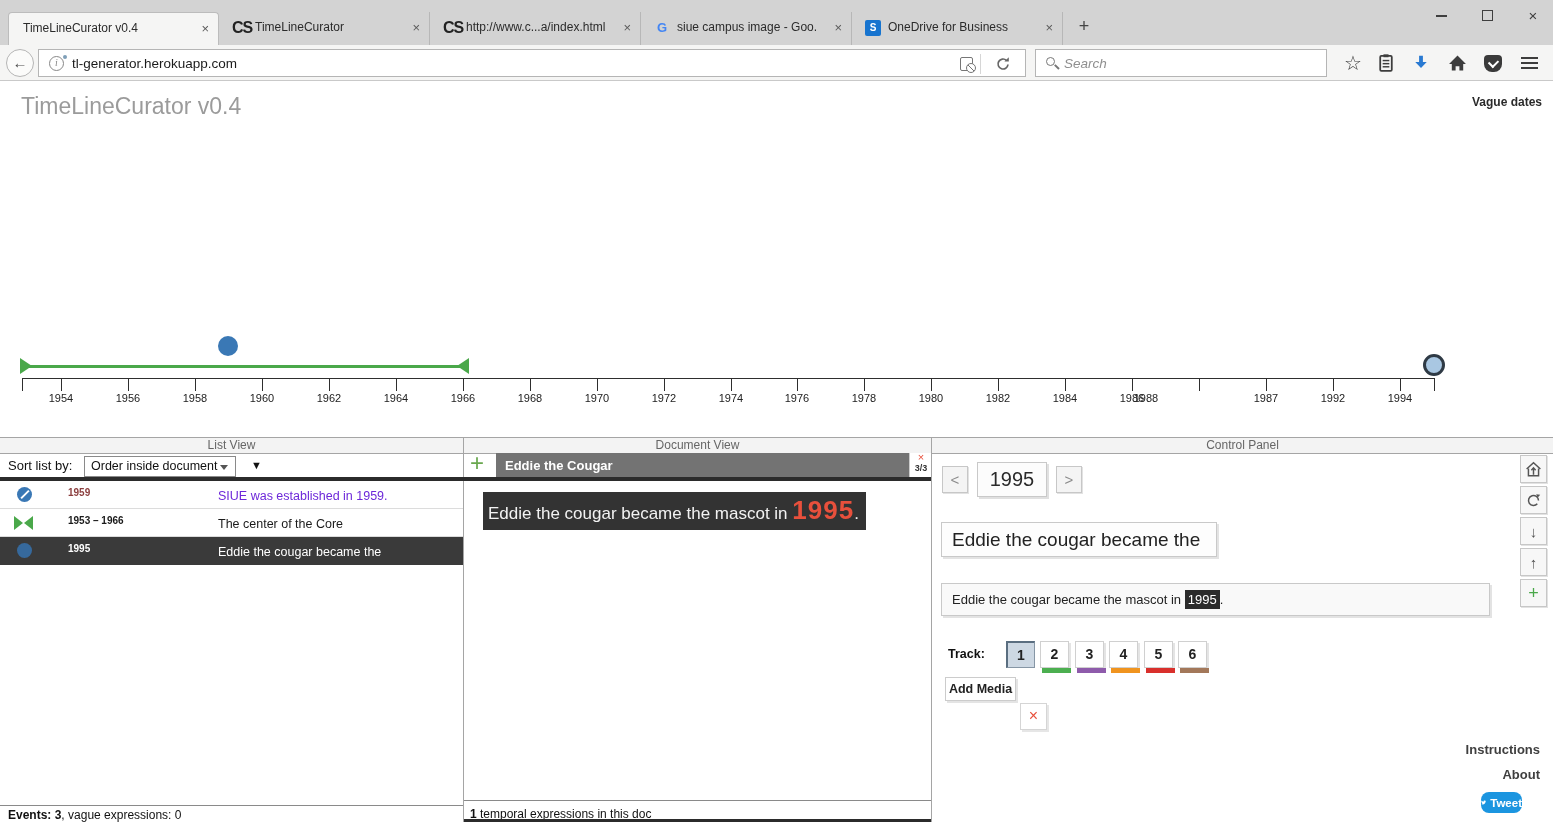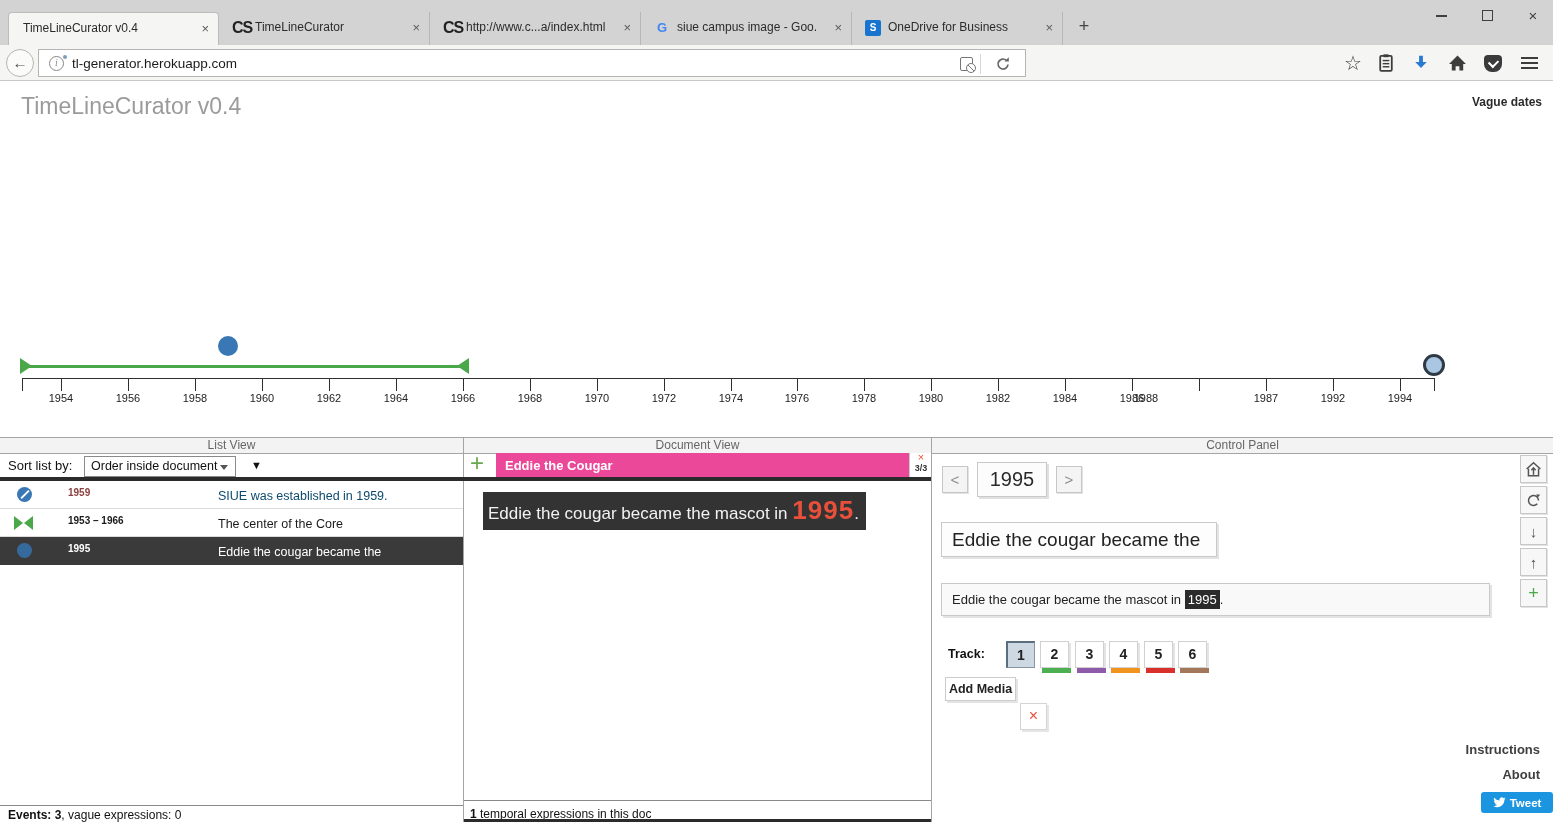--- a/index.html
+++ b/index.html
@@ -117,21 +117,21 @@
   .li-span i { position:absolute; top:0; width:0; height:0; border-top:7px solid transparent;
             border-bottom:7px solid transparent; display:block; }
   .li-span i:first-child { left:0; border-left:9px solid #4aa84a; }
   .li-span i:last-child  { left:10px; border-right:9px solid #4aa84a; }
   .lv-footer-line { position:absolute; top:805px; left:0; width:463px; height:1px; background:#8a8a8a; }
   .lv-footer { position:absolute; left:8px; top:808px; font-size:12px; color:#111; }
 
   
   .doc-plus { position:absolute; left:470px; top:451px; font-size:24px; font-weight:300; color:#6aa84f;
               line-height:24px; }
-  .doc-tab { position:absolute; left:496px; top:453px; width:413px; height:24px; background:#ec4899; }
+  .doc-tab { position:absolute; left:496px; top:453px; width:413px; height:24px; background:#737373; }
   .doc-tab-title { position:absolute; left:9px; top:5px; font-size:13px; font-weight:bold; color:#fff; }
   .doc-pager { position:absolute; left:909px; top:453px; width:22px; height:24px; background:#fff;
                border-left:1px solid #ccc; text-align:center; }
   .doc-close { position:absolute; left:0; top:-2px; width:22px; font-size:11px; color:#e8503c; }
   .doc-pager-num { position:absolute; left:0; top:10px; width:22px; font-size:9px; font-weight:bold; color:#333; }
   .doc-sentence { position:absolute; left:483px; top:492px; background:#333; color:#f2f2f2;
                   font-size:17px; padding:3px 7px 4px 5px; white-space:nowrap; }
   .doc-year { font-size:26px; font-weight:bold; color:#e8503c; letter-spacing:1px; }
   .dv-footer-line { position:absolute; top:800px; left:464px; width:467px; height:1px; background:#8a8a8a; }
   .dv-footer { position:absolute; left:470px; top:807px; font-size:12px; color:#111; }
@@ -165,22 +165,22 @@
                border:1px solid #ccc; box-shadow:2px 2px 0 #e4e4e4; font-size:12.5px; font-weight:bold;
                color:#222; text-align:center; line-height:22px; }
   .del-btn { position:absolute; left:1020px; top:703px; width:27px; height:27px; background:#fff;
              border:1px solid #d5d5d5; box-shadow:2px 2px 0 #e6e6e6; color:#e8503c; font-size:16px;
              text-align:center; line-height:24px; }
   .side-btn { position:absolute; left:1520px; width:27px; height:28px; background:#f7f7f7;
               border:1px solid #c7c7c7; box-shadow:1px 1px 0 #e2e2e2; display:flex; align-items:center;
               justify-content:center; color:#555; font-size:15px; }
   .side-plus { color:#4aa84a; font-size:18px; }
   .cp-link { position:absolute; right:13px; font-size:13px; font-weight:bold; color:#3f3f3f;padding-left:8px; }
-  .tweet-btn { position:absolute; left:1481px; top:792px; width:72px; height:21px; background:#1b95e0;
-               border-radius:3px; color:#fff; font-size:11.5px; font-weight:bold; display:flex;
+  .tweet-btn { position:absolute; left:1481px; top:792px; width:41px; height:21px; background:#1b95e0;
+               border-radius:8px; color:#fff; font-size:11.5px; font-weight:bold; display:flex;
                align-items:center; justify-content:center; gap:4px; }
 </style>
 </head>
 <body>
 
 <div class="stage">
 
   <div class="titlebar">
     <div id="tabs">
         <div class="tab active" style="left: 8px;">
@@ -227,20 +227,24 @@
     <div class="info-dot"></div>
     <div class="url-text">tl-generator.herokuapp.com</div>
     <div class="reader-ic"></div>
     <div class="url-divider"></div>
     <div class="refresh-ic">
       <svg width="16" height="16" viewBox="0 0 16 16">
           <path d="M13 8.5a5 5 0 1 1-1.6-4.2" fill="none" stroke="#666" stroke-width="1.7"></path>
           <path d="M13.8 1.2 v4.4 h-4.4 z" fill="#666"></path>
         </svg>
     </div>
+  </div>
+  <div class="searchbar">
+    <div class="mag"></div>
+    <div class="search-hint">Search</div>
   </div>
   <div class="tbicon" style="left:1341px;">
       <span class="star-glyph">☆</span>
     </div>
   <div class="tbicon" style="left:1374px;">
     <svg width="18" height="20" viewBox="0 0 16 18">
         <rect x="2.8" y="2.5" width="10.4" height="13.5" rx="1" fill="none" stroke="#3d3d3d" stroke-width="1.6"></rect>
         <rect x="5.7" y="1.2" width="4.6" height="2.6" fill="#3d3d3d"></rect>
         <line x1="5" y1="6.8" x2="11" y2="6.8" stroke="#3d3d3d" stroke-width="1.3"></line>
         <line x1="5" y1="9.6" x2="11" y2="9.6" stroke="#3d3d3d" stroke-width="1.3"></line>
@@ -333,21 +337,21 @@
   <div class="vdiv" style="left:931px;"></div>
 
   <div class="sort-label">Sort list by:</div>
   <div class="sort-select">Order inside document</div>
   <div class="sort-caret">▼</div>
   <div class="dark-rule"></div>
   <div class="lv-rows" id="lv-rows">
       <div class="lv-row">
         <div class="li-dot li-dot-slash"></div>
         <div class="lv-date" style="color: rgb(139, 62, 62);">1959</div>
-        <div class="lv-text" style="color: #0c4a6e;">SIUE was established in 1959.</div>
+        <div class="lv-text" style="color: #6d28d9;">SIUE was established in 1959.</div>
       </div>
       <div class="lv-row">
         <div class="li-span">
           <i></i>
           <i></i>
         </div>
         <div class="lv-date" style="color: rgb(26, 26, 26);">1953 – 1966</div>
         <div class="lv-text" style="color: rgb(26, 26, 26);">The center of the Core</div>
       </div>
       <div class="lv-row selected">

